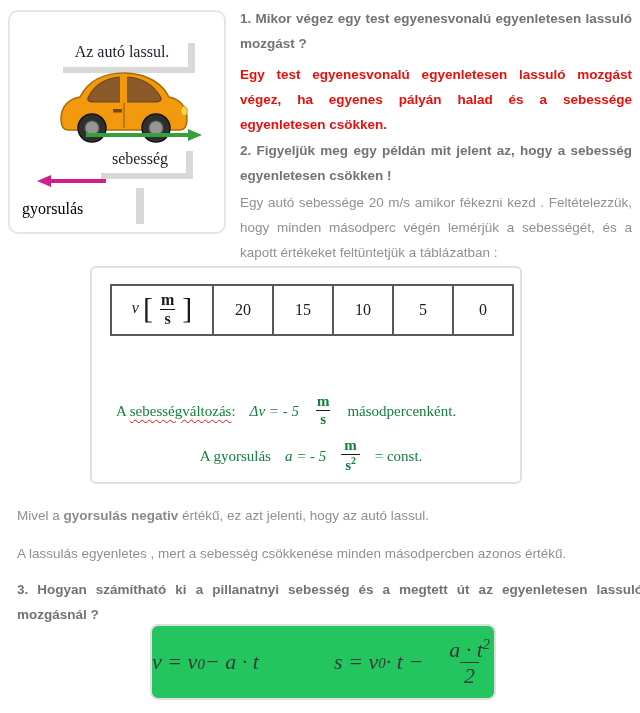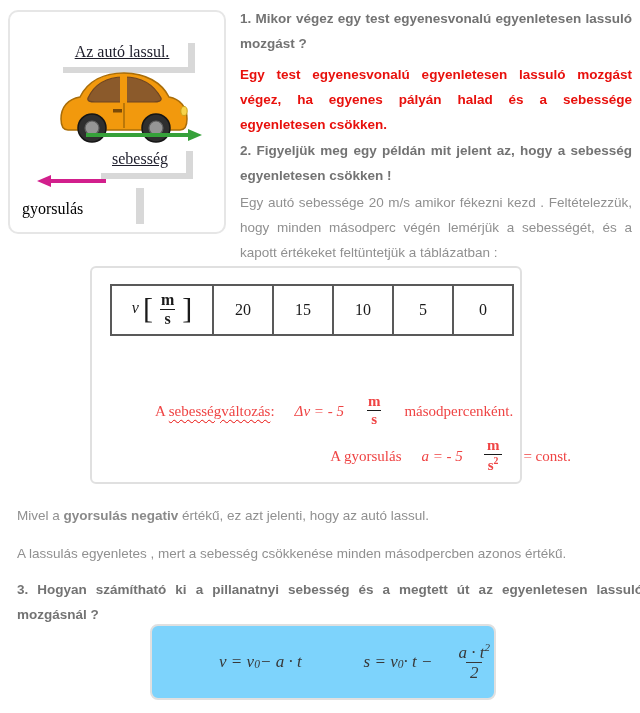--- a/index.html
+++ b/index.html
@@ -4,21 +4,21 @@
 <style>
   html,body{margin:0;padding:0;background:#fff;}
   #page{position:relative;width:640px;height:713px;background:#ffffff;overflow:hidden;
         font-family:"Liberation Sans",sans-serif;}
 
   
   .figure-box{position:absolute;left:8px;top:10px;width:214px;height:220px;
               border:2px solid #e6e6e6;border-radius:10px;background:#fff;}
   .shadow-label{position:absolute;background:#ffffff;box-shadow:7px 6px 0 0 #d8d8d8;
                 display:flex;align-items:center;justify-content:center;
-                font-family:"Liberation Serif",serif;font-size:16px;color:#1d1d2b;text-decoration:underline;}
+                font-family:"Liberation Serif",serif;font-size:16px;color:#1d1d2b;}
   .fig-title{left:46px;top:25px;width:132px;height:30px;}
   .fig-speed{left:84px;top:133px;width:92px;height:28px;}
   .fig-accel-text{position:absolute;left:12px;top:188px;font-family:"Liberation Serif",serif;
                   font-size:16px;color:#000000;}
   .fig-shadow-bar{position:absolute;left:126px;top:176px;width:8px;height:36px;background:#d8d8d8;}
   .car-wrap{position:absolute;left:48px;top:56px;width:132px;height:80px;}
   .arrow-speed{position:absolute;left:76px;top:116px;width:116px;height:14px;}
   .arrow-accel{position:absolute;left:26px;top:162px;width:70px;height:14px;}
 
   
@@ -41,41 +41,41 @@
   table.vt td{border:2px solid #595959;text-align:center;vertical-align:middle;
               height:48px;padding:0;}
   td.hdr{width:100px;}
   td.val{width:58px;}
   .ital{font-style:italic;}
   .bigbr{font-size:30px;font-weight:400;vertical-align:middle;line-height:0;position:relative;top:-2px;}
   .frac{display:inline-flex;flex-direction:column;align-items:center;vertical-align:middle;
         line-height:1.05;font-weight:bold;}
   .frac .den{border-top:1.5px solid #1a1a1a;padding-top:1px;}
   .frac .num,.frac .den{padding-left:4px;padding-right:4px;}
-  .formula-row{position:absolute;display:flex;align-items:center;gap:20px;
-               font-family:"Liberation Serif",serif;font-size:15px;color:#ef4444;margin-left:39px;}
+  .formula-row{position:absolute;display:flex;align-items:center;gap:14px;
+               font-family:"Liberation Serif",serif;font-size:15px;color:#15803d;}
   .f1{left:24px;top:120px;height:46px;}
-  .f2{left:12px;top:166px;width:100%;justify-content:flex-end;height:44px;}
+  .f2{left:5px;top:166px;width:100%;justify-content:center;height:44px;}
   .wavy{text-decoration:underline;text-decoration-style:wavy;text-decoration-color:#e8100c;
         text-decoration-thickness:1px;text-underline-offset:3px;}
   .eq-ital{font-style:italic;}
   sup.s2{font-size:0.65em;}
 
   
   .bottom-p{position:absolute;left:8px;width:626px;margin:9px;font-size:13.5px;line-height:25px;}
   .p3{top:494px;color:#909090;}
   .p3 b{color:#8a8a8a;}
   .p4{top:532px;color:#909090;}
   .q3{top:568px;font-weight:bold;color:#737373;text-align:justify;}
 
   
   .eq-box{position:absolute;left:150px;top:624px;width:342px;height:72px;
-          border:2px solid #e0e0e0;border-radius:8px;background:#7dd3fc;
-          display:flex;align-items:center;justify-content:flex-end;gap:62px;
-          font-family:"Liberation Serif",serif;font-size:17px;color:#383838;}
+          border:2px solid #e0e0e0;border-radius:8px;background:#22c55e;
+          display:flex;align-items:center;justify-content:space-between;gap:62px;
+          font-family:"Liberation Serif",serif;font-size:22px;color:#383838;}
   .eq{display:inline-flex;align-items:center;font-style:italic;}
   .eq sub{font-size:0.68em;font-style:italic;position:relative;top:2px;}
   .eq .frac{font-weight:normal;font-style:italic;margin-left:22px;}
   .eq .frac .den{border-top:1.5px solid #383838;}
 </style>
 </head>
 <body>
 
 <div id="page">
 

